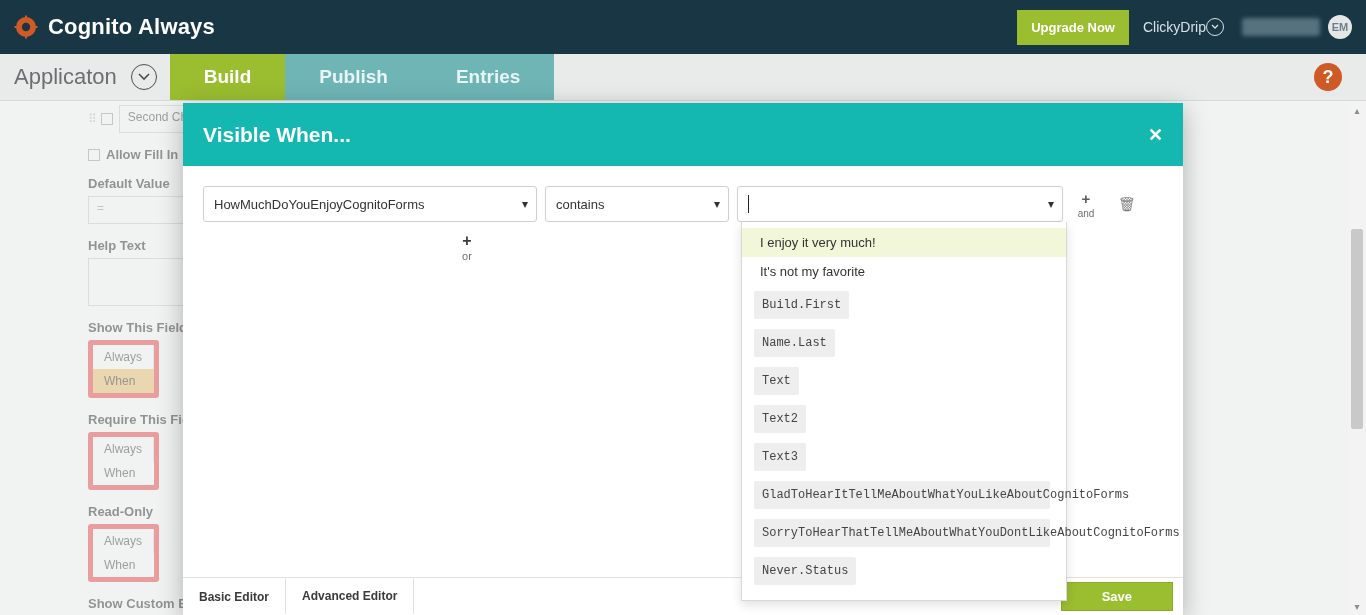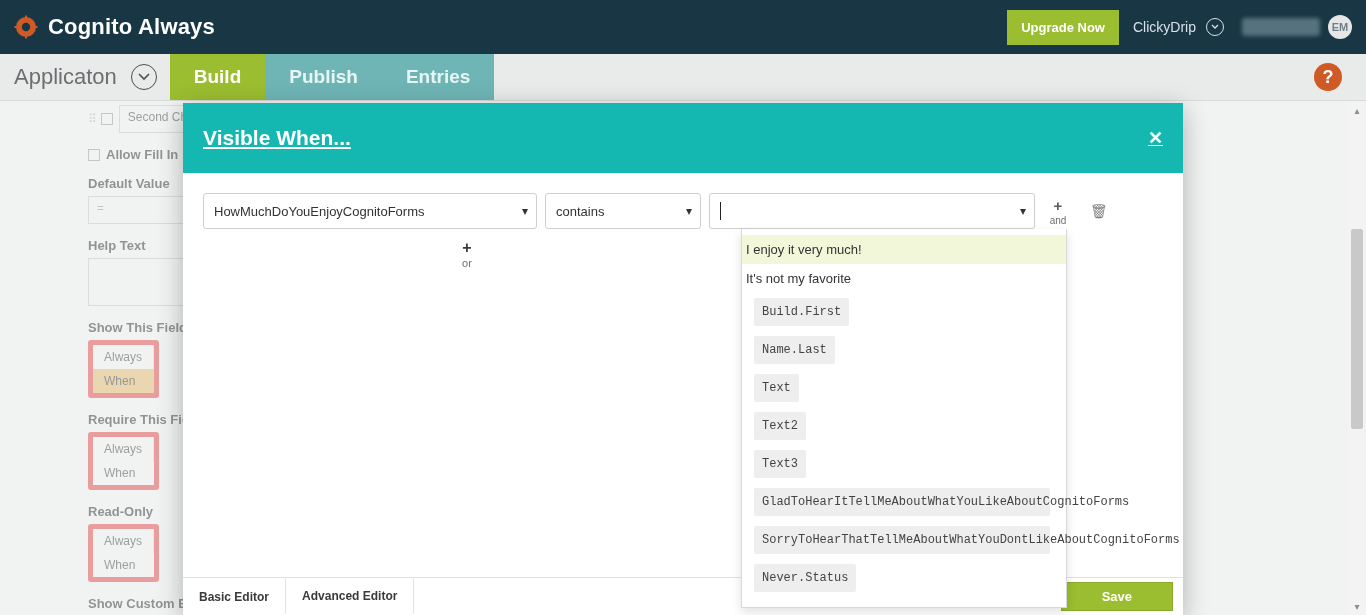--- a/index.html
+++ b/index.html
@@ -5,32 +5,32 @@
   * { box-sizing: border-box; margin: 0; padding: 0; }
   body { font-family: Arial, Helvetica, sans-serif; width:1366px; height:615px; background:#fff; overflow:hidden; position:relative; }
 
   
   .topbar { height:54px; background:#183644; display:flex; align-items:center; padding:0 14px; color:#fff; }
   .logo { display:flex; align-items:center; gap:10px; }
   .logo-icon svg { display:block; }
   .logo-text { font-size:22px; font-weight:700; letter-spacing:.2px; }
   .top-spacer { flex:1; }
   .upgrade-btn { background:#9bbd30; color:#fff; border:none; padding:10px 14px; font-size:13px; font-weight:700; cursor:pointer; margin-right:14px; }
-  .org-pill { display:flex; align-items:center; gap:10px; color:#d7e1e6; font-size:14px; margin-right:18px; }
+  .org-pill { display:flex; align-items:center; gap:0; color:#d7e1e6; font-size:14px; margin-right:18px; }
   .chev-circle { width:18px; height:18px; border:1.5px solid #d7e1e6; border-radius:50%; display:inline-flex; align-items:center; justify-content:center; font-size:10px; }
   .user-block { display:flex; align-items:center; gap:8px; }
   .user-blur { width:78px; height:18px; background:#57727f; filter:blur(2px); border-radius:3px; }
   .avatar { width:24px; height:24px; border-radius:50%; background:#e6e6e6; color:#70808b; display:inline-flex; align-items:center; justify-content:center; font-size:11px; font-weight:700; }
 
   
   .subbar { height:47px; background:#e9eaea; display:flex; align-items:stretch; padding-left:14px; border-bottom:1px solid #d8dada; }
   .doc-title { color:#6b6f72; font-size:22px; display:flex; align-items:center; margin-right:14px; }
   .doc-chev { width:26px; height:26px; border:1.6px solid #4a4f52; border-radius:50%; display:inline-flex; align-items:center; justify-content:center; margin-right:13px; color:#4a4f52; align-self:center; }
   .doc-chev svg { display:block; }
-  .tab { display:flex; align-items:center; padding:0 24px; color:#fff; font-size:19px; font-weight:600; }
+  .tab { display:flex; align-items:center; padding:0 34px; color:#fff; font-size:19px; font-weight:600; }
   .tab.build { background:#9bbd30; }
   .tab.publish { background:#6fb5b6; }
   .tab.entries { background:#6fb5b6; }
   .tab.publish, .tab.entries { color:#e8f5f5; }
   .sub-spacer { flex:1; }
   .help { width:28px; height:28px; border-radius:50%; background:#cf5a25; color:#fff; font-weight:900; font-size:18px; display:flex; align-items:center; justify-content:center; align-self:center; margin-right:24px; }
 
   
   .props { position:absolute; left:0; top:101px; width:1366px; height:514px; background:#fff; padding-left:88px; padding-top:4px; }
   .props .row { margin-bottom:14px; position:relative; }
@@ -44,39 +44,39 @@
   .seg { display:inline-flex; border:5px solid #ef4444; border-radius:3px; overflow:hidden;flex-direction:column; }
   .seg span { padding:5px 11px; font-size:12px; color:#444; background:#fff; border-right:1px solid #e2e2e2; }
   .seg span:last-child { border-right:none; }
   .seg .act { background:#f0c36c; color:#333; }
 
   
   .dim { position:absolute; left:0; top:101px; width:1366px; height:514px; background:rgba(230,231,232,.55); }
 
   
   .modal { position:absolute; left:183px; top:103px; width:1000px; height:512px; background:#fff; box-shadow:0 6px 24px rgba(0,0,0,.28); display:flex; flex-direction:column; }
-  .modal-hd { height:70px; background:#15b7b1; color:#fff; display:flex; align-items:center; padding:7px 20px; font-size:21px; font-weight:700;text-decoration:underline; }
+  .modal-hd { height:63px; background:#15b7b1; color:#fff; display:flex; align-items:center; padding:7px 20px; font-size:21px; font-weight:700; }
   .modal-hd .close { margin-left:auto; font-size:18px; cursor:pointer; }
   .modal-body { flex:1; padding:20px 20px 0 20px; position:relative; }
   .rule-row { display:flex; gap:8px; align-items:stretch; }
   .sel { position:relative; border:1px solid #cfcfcf; border-radius:3px; background:#fff; height:36px; display:flex; align-items:center; padding:0 30px 0 10px; font-size:13px; color:#333; }
   .sel.w1 { width:334px; }
-  .sel.w2 { width:156px; }
+  .sel.w2 { width:184px; }
   .sel.w3 { width:326px; }
   .sel .chev { position:absolute; right:8px; top:50%; transform:translateY(-50%); font-size:12px; color:#333; }
   .cursor { width:1px; height:18px; background:#222; display:inline-block; }
   .mini-col { width:30px; display:flex; flex-direction:column; align-items:center; justify-content:center; gap:1px; color:#6f6f6f; font-size:10px; }
   .mini-col .plus { font-size:15px; font-weight:700; color:#5b5b5b; }
   .trash { width:36px; display:flex; align-items:center; justify-content:center; color:#7a7a7a; font-size:14px; }
   .or-row { width:528px; margin-top:10px; text-align:center; color:#6f6f6f; font-size:11px; }
   .or-row .plus { font-size:16px; color:#3b3b3b; display:block; font-weight:700; }
 
   
   .dropdown { position:absolute; left:558px; top:56px; width:326px; background:#fff; border:1px solid #d8d8d8; border-top:none; box-shadow:0 4px 10px rgba(0,0,0,.12); padding:6px 0 10px 0; }
-  .dd-item { padding:7px 4px; font-size:13px; color:#333; }
+  .dd-item { padding:7px 18px; font-size:13px; color:#333; }
   .dd-item.hover { background:#f3f7da; }
   .dd-chip { display:inline-block; background:#eeeeee; padding:5px 8px; margin:5px 12px; border-radius:2px; font-family:"Courier New",monospace; font-size:12px; color:#444; max-width:296px; line-height:1.5; }
 
   
   .modal-ft { height:38px; border-top:1px solid #e1e1e1; display:flex; align-items:stretch; }
   .ed-tab { padding:0 16px; display:flex; align-items:center; font-size:12px; font-weight:700; color:#3a3a3a; }
   .ed-tab.active { border:1px solid #e1e1e1; border-bottom:none; background:#fff; position:relative; top:-1px; }
   .ft-spacer { flex:1; }
   .ft-btn { padding:0 20px; display:flex; align-items:center; font-size:13px; color:#444; cursor:pointer; }
   .ft-btn.save { background:#9bbd30; color:#fff; border:1px solid #8aaa27; margin:4px 10px 4px 4px; font-weight:700; padding:0 40px; }

